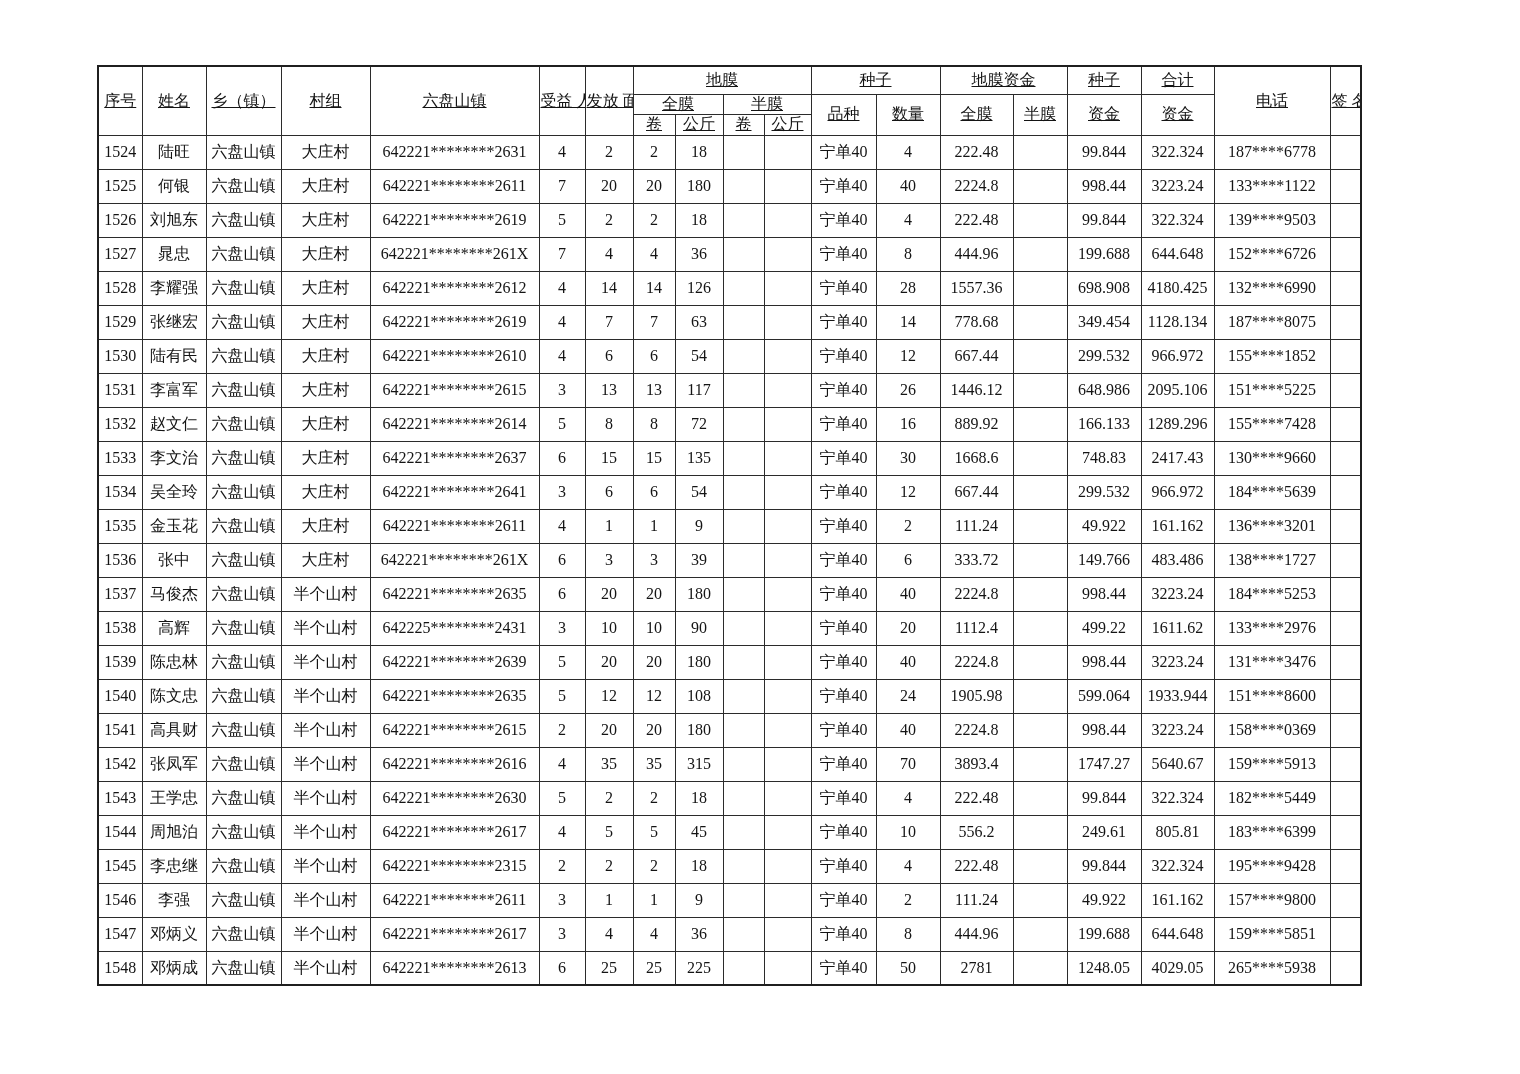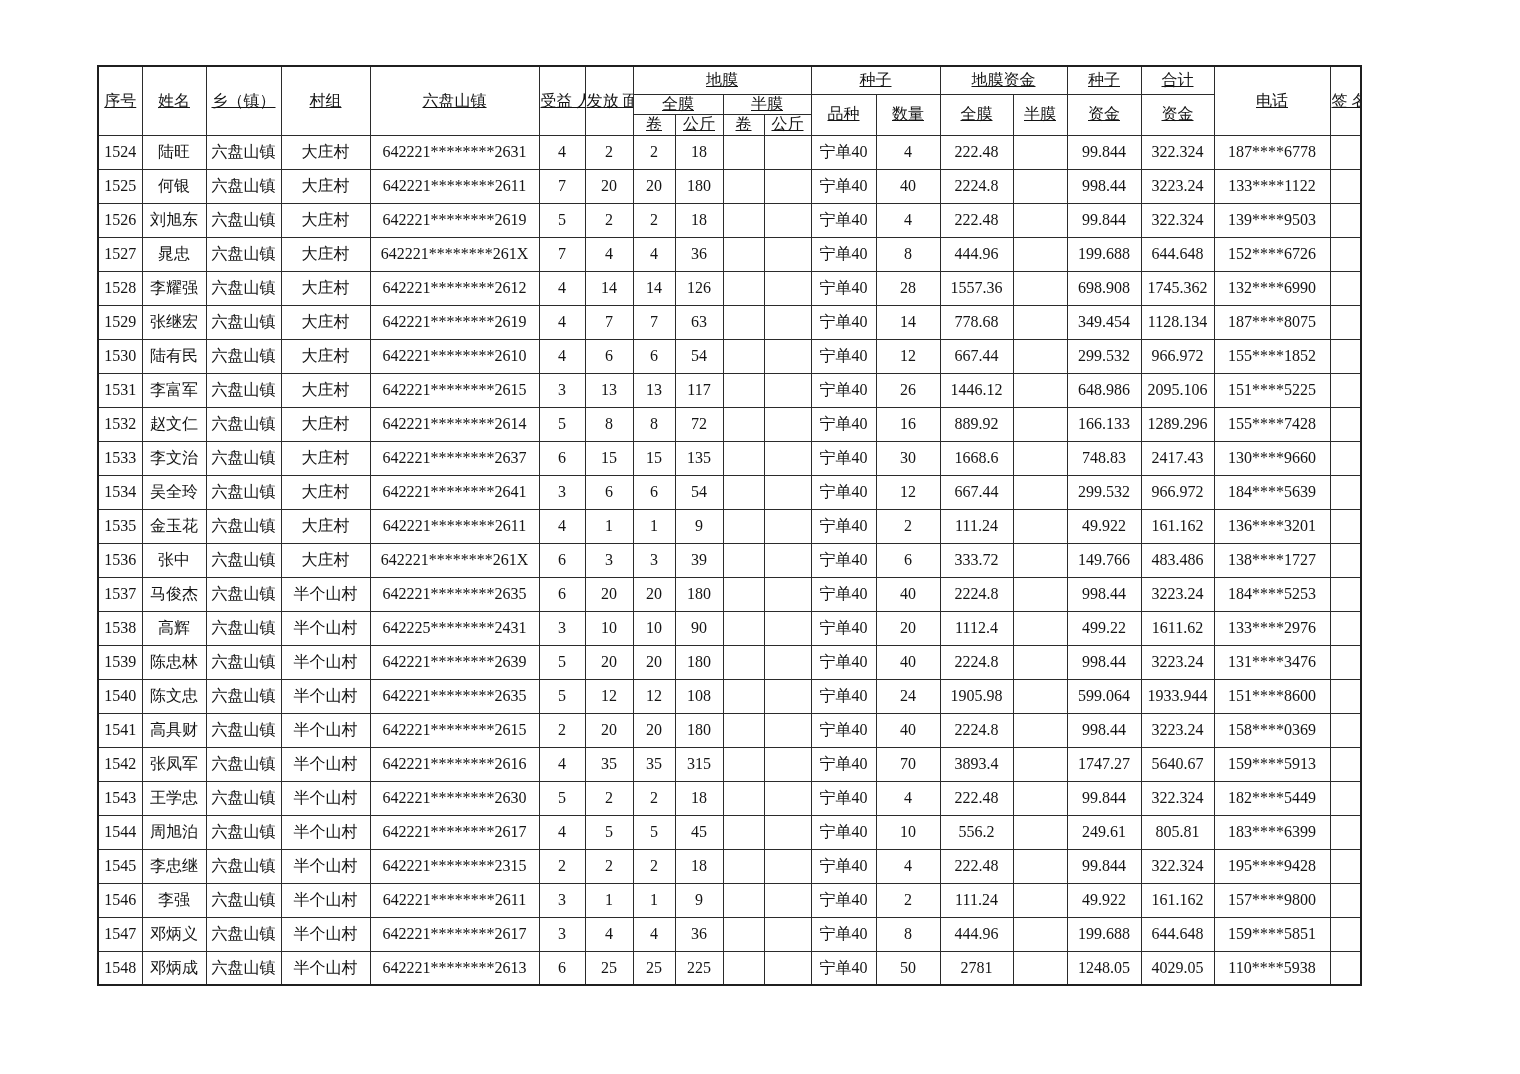--- a/index.html
+++ b/index.html
@@ -195,21 +195,21 @@
           <td>14</td>
           <td>14</td>
           <td>126</td>
           <td></td>
           <td></td>
           <td>宁单40</td>
           <td>28</td>
           <td>1557.36</td>
           <td></td>
           <td>698.908</td>
-          <td>1745.362</td>
+          <td>4180.425</td>
           <td>132****6990</td>
           <td></td>
         </tr>
         <tr>
           <td>1529</td>
           <td>张继宏</td>
           <td>六盘山镇</td>
           <td>大庄村</td>
           <td>642221********2619</td>
           <td>4</td>
@@ -616,18 +616,18 @@
           <td>25</td>
           <td>225</td>
           <td></td>
           <td></td>
           <td>宁单40</td>
           <td>50</td>
           <td>2781</td>
           <td></td>
           <td>1248.05</td>
           <td>4029.05</td>
-          <td>110****5938</td>
+          <td>265****5938</td>
           <td></td>
         </tr>
       </tbody>
   </table>
 </div>
 
 </body></html>

